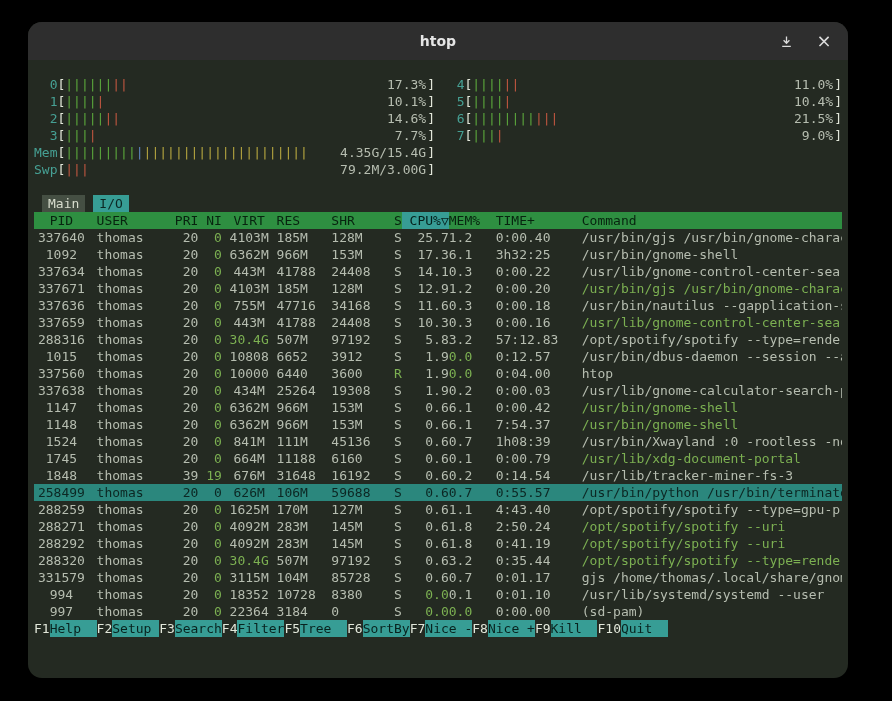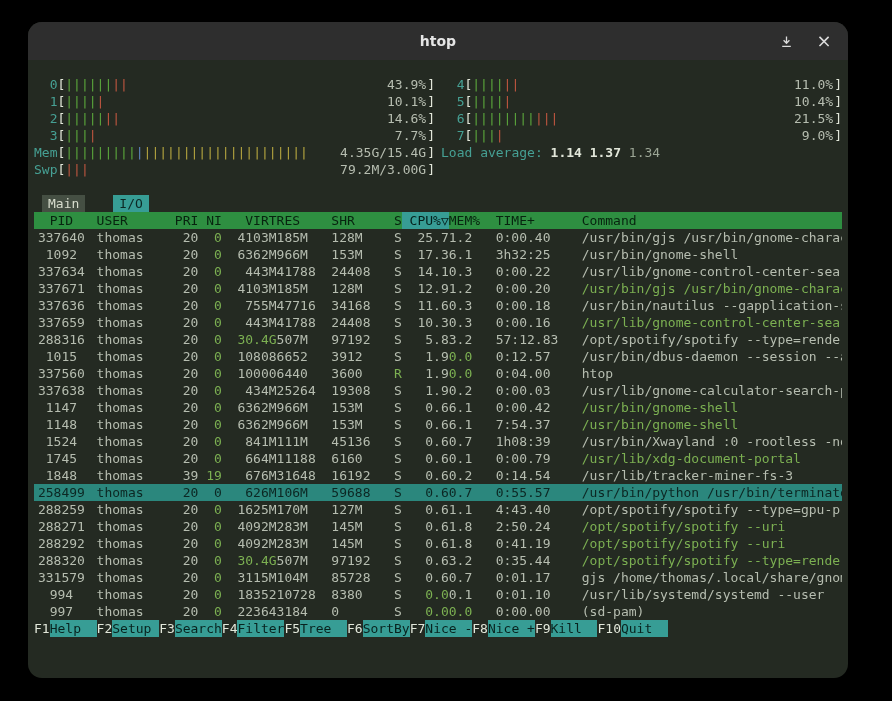--- a/index.html
+++ b/index.html
@@ -25,31 +25,31 @@
   .bar-green{color:var(--bar_green,#5aa63c)}
   .bar-red{color:var(--bar_red,#bf5640)}
   .bar-yellow{color:var(--bar_yellow,#b3a43f)}
   .bar-blue{color:var(--bar_blue,#5e84c0)}
   .mval{position:absolute;right:1px;top:0;color:var(--foreground,#b6bdb0)}
   .seg-cap{color:var(--cyan,#46a094)}
   .seg-val{color:var(--bright,#e2e7da);font-weight:700}
   .seg-dim{color:var(--dim,#9ba595)}
   .seg-green{color:var(--green,#7cb052);font-weight:700}
   .seg-cyanb{color:var(--cyan_bright,#54b6a8);font-weight:700}
-  .tabs{display:flex;gap:28px;padding-left:8px}
+  .tabs{display:flex;gap:8px;padding-left:8px}
   .tab{display:inline-block;padding:0 6px;cursor:pointer}
   .tab-main{background:#454f43;color:#d9decf}
   .tab-io{background:var(--cyan_bg,#379d95);color:var(--selected_text,#0c2723)}
   .prow{display:flex;height:17px;line-height:17px;white-space:pre;overflow:hidden}
   .c{display:inline-block;overflow:hidden}
   .col-pid{width:7ch;text-align:center}
   .col-user{width:9ch;padding-left:1ch}
   .col-pri{width:4ch;text-align:right}
   .col-ni{width:3ch;text-align:right}
-  .col-virt{width:7ch;text-align:right}
+  .col-virt{width:7ch;text-align:center}
   .col-res{width:7ch;text-align:left}
   .col-shr{width:7ch;text-align:left}
   .col-s{width:2ch;text-align:right}
   .col-cpu{width:6ch;text-align:right}
   .col-mem{width:6ch;text-align:left}
   .col-time{width:10ch;text-align:left}
   .col-command{flex:1;padding-left:1ch}
   .phead{background:var(--header_bg,#2e8f41);color:var(--header_text,#07240f)}
   .phead .sortcol{background:var(--cyan_bg,#379d95);color:#05201c}
   .g{color:var(--green,#7cb052)}
@@ -72,33 +72,32 @@
             <path d="M6.5 1.5v6.2M3.6 5.2l2.9 3 2.9-3M2.2 11.3h8.6" stroke="#dcdcdc" stroke-width="1.3" fill="none"></path>
           </svg>
       </span>
       <span class="tbicon close">×</span>
     </span>
   </div>
 
   <div class="term">
     <div class="meters">
       <div class="mcol" id="meters-left">
-          <div class="line mline"><span class="mlabel">  0</span><span class="brk">[</span><span class="mbar"><span class="bars"><span class="bar-green">||||||</span><span class="bar-red">||</span></span><span class="mval">43.9%</span></span><span class="brk">]</span></div>
+          <div class="line mline"><span class="mlabel">  0</span><span class="brk">[</span><span class="mbar"><span class="bars"><span class="bar-green">||||||</span><span class="bar-red">||</span></span><span class="mval">17.3%</span></span><span class="brk">]</span></div>
           <div class="line mline"><span class="mlabel">  1</span><span class="brk">[</span><span class="mbar"><span class="bars"><span class="bar-green">||||</span><span class="bar-red">|</span></span><span class="mval">10.1%</span></span><span class="brk">]</span></div>
           <div class="line mline"><span class="mlabel">  2</span><span class="brk">[</span><span class="mbar"><span class="bars"><span class="bar-green">|||||</span><span class="bar-red">||</span></span><span class="mval">14.6%</span></span><span class="brk">]</span></div>
           <div class="line mline"><span class="mlabel">  3</span><span class="brk">[</span><span class="mbar"><span class="bars"><span class="bar-green">|||</span><span class="bar-red">|</span></span><span class="mval">7.7%</span></span><span class="brk">]</span></div>
           <div class="line mline"><span class="mlabel">Mem</span><span class="brk">[</span><span class="mbar"><span class="bars"><span class="bar-green">|||||||||</span><span class="bar-blue">|</span><span class="bar-yellow">|||||||||||||||||||||</span></span><span class="mval">4.35G/15.4G</span></span><span class="brk">]</span></div>
           <div class="line mline"><span class="mlabel">Swp</span><span class="brk">[</span><span class="mbar"><span class="bars"><span class="bar-red">|||</span></span><span class="mval">79.2M/3.00G</span></span><span class="brk">]</span></div>
         </div>
       <div class="mcol" id="meters-right">
           <div class="line mline"><span class="mlabel">  4</span><span class="brk">[</span><span class="mbar"><span class="bars"><span class="bar-green">||||</span><span class="bar-red">||</span></span><span class="mval">11.0%</span></span><span class="brk">]</span></div>
           <div class="line mline"><span class="mlabel">  5</span><span class="brk">[</span><span class="mbar"><span class="bars"><span class="bar-green">||||</span><span class="bar-red">|</span></span><span class="mval">10.4%</span></span><span class="brk">]</span></div>
           <div class="line mline"><span class="mlabel">  6</span><span class="brk">[</span><span class="mbar"><span class="bars"><span class="bar-green">||||||||</span><span class="bar-red">|||</span></span><span class="mval">21.5%</span></span><span class="brk">]</span></div>
           <div class="line mline"><span class="mlabel">  7</span><span class="brk">[</span><span class="mbar"><span class="bars"><span class="bar-green">|||</span><span class="bar-red">|</span></span><span class="mval">9.0%</span></span><span class="brk">]</span></div>
-          <div class="line tline"><span class="seg-cap">Load average: </span><span class="seg-val">1.14 </span><span class="seg-val">1.37 </span><span class="seg-dim">1.34</span></div>
         </div>
     </div>
 
     <div class="line"> </div>
 
     <div class="line tabs">
       <span class="tab tab-main">Main</span>
       <span class="tab tab-io">I/O</span>
     </div>
 

